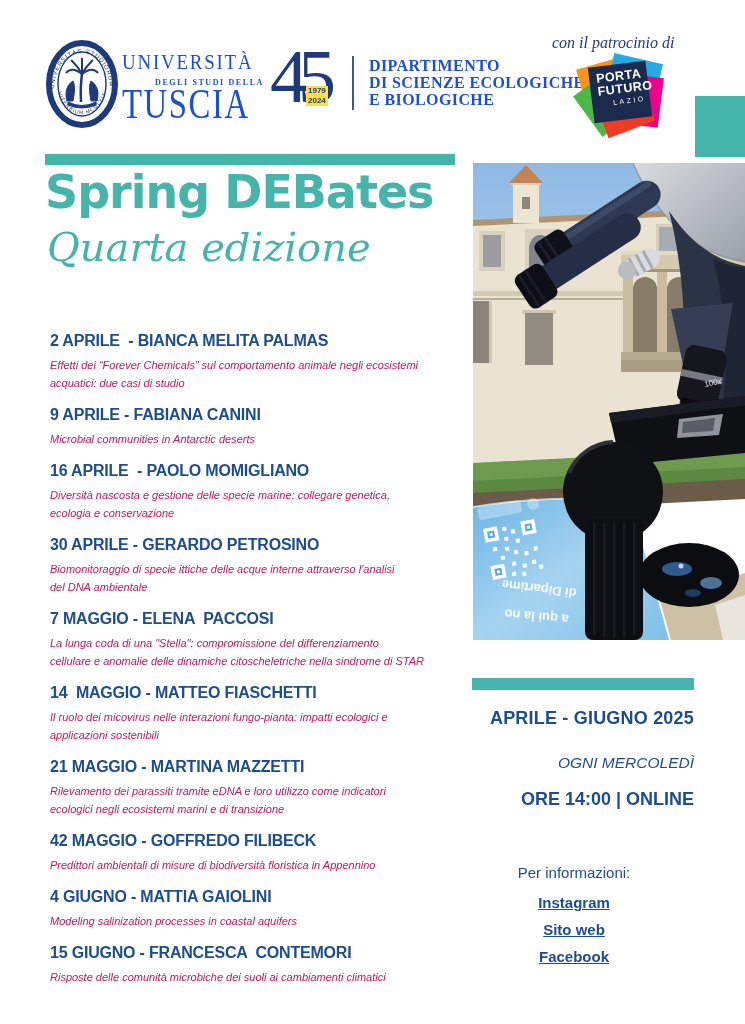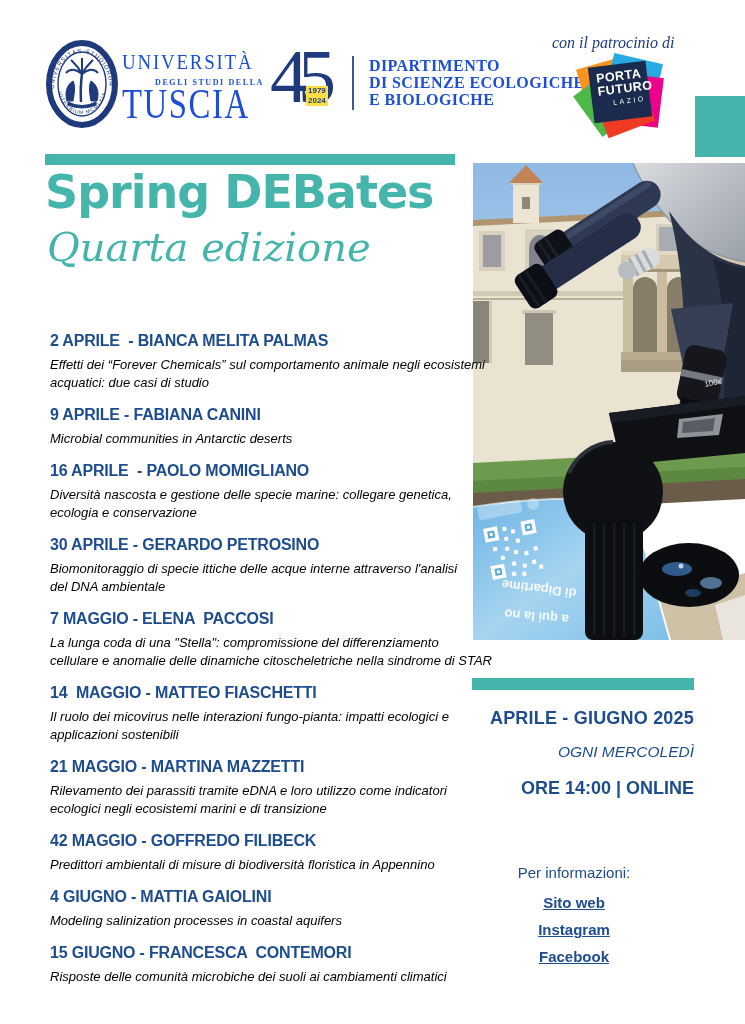--- a/index.html
+++ b/index.html
@@ -39,28 +39,28 @@
              font-family:"DejaVu Serif","Liberation Serif",serif;}
 
   
   .photo{left:473px;top:163px;width:272px;height:477px;display:block;}
 
   
   .schedule{left:50px;top:331px;width:452px;}
   .entry{margin-bottom:13px;}
   .entry h3{margin:0 0 5px 0;font-size:16px;line-height:20px;letter-spacing:-.2px;
             color:#1d4c8f;white-space:pre-wrap;}
-  .entry p{margin:0;font-size:13px;line-height:18px;font-style:italic;color:#000000;
+  .entry p{margin:0;font-size:11px;line-height:18px;font-style:italic;color:#be185d;
            white-space:pre-wrap;}
 
   
   .info{left:434px;top:678px;width:260px;text-align:right;color:#1d4c8f;}
   .info-bar{width:222px;height:12px;background:#45b4aa;margin-left:38px;}
   .info-period{font-size:18px;font-weight:bold;margin-top:18px;letter-spacing:.2px;}
-  .info-freq{font-size:15.5px;font-style:italic;margin-top:14px;}
+  .info-freq{font-size:15.5px;font-style:italic;margin-top:25px;}
   .info-time{font-size:18px;font-weight:bold;margin-top:17px;}
 
   .contacts{left:454px;top:864px;width:240px;text-align:center;color:#1d4c8f;}
   .contacts-label{font-size:15px;margin-bottom:13px;}
   .contacts a{display:block;color:#1d4c8f;font-weight:bold;font-size:15px;
               text-decoration:underline;margin-top:10px;}
 </style>
 </head>
 <body>
 
@@ -334,18 +334,18 @@
 
   <div class="abs info">
     <div class="info-bar"></div>
     <div class="info-period">APRILE - GIUGNO 2025</div>
     <div class="info-freq">OGNI MERCOLEDÌ</div>
     <div class="info-time">ORE 14:00 | ONLINE</div>
   </div>
 
   <div class="abs contacts">
     <div class="contacts-label">Per informazioni:</div>
+    <a href="#">Instagram</a>
     <a href="#">Sito web</a>
-    <a href="#">Instagram</a>
     <a href="#">Facebook</a>
   </div>
 
 </div>
 
 </body></html>

